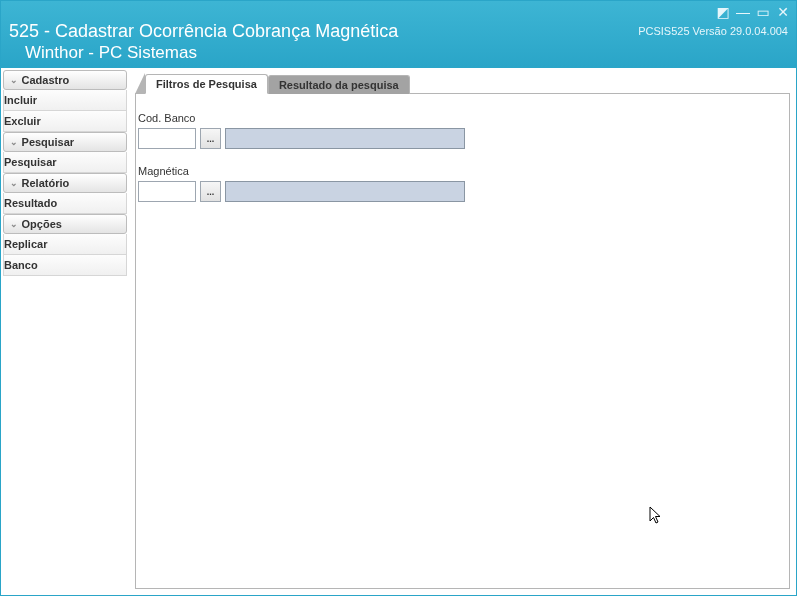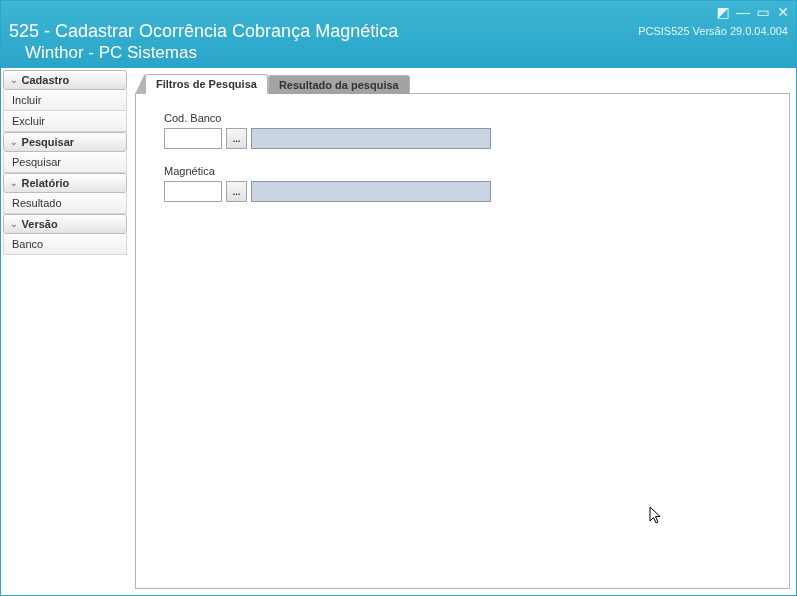--- a/index.html
+++ b/index.html
@@ -82,23 +82,24 @@
   gap: 4px;
 }
 .group-header .chev {
   font-size: 9px;
   color: #888;
 }
 .menu-item {
   background: linear-gradient(to bottom, #fdfdfd, #f0f0f0);
   border: 1px solid #d6d6d6;
   border-top: none;
-  padding: 4px 8px;
-  color: #333;
-  cursor: pointer;
+  padding: 4px 0;
+  color: #333;
+  cursor: pointer;
+  font-weight: bold;
 }
 .main {
   flex: 1;
   position: relative;
   padding: 4px 6px 6px 6px;
 }
 .tabs {
   display: flex;
   align-items: flex-end;
   border-bottom: 1px solid #b5b5b5;
@@ -138,21 +139,21 @@
   left: 0; top: 0;
   width: 0; height: 0;
   border-bottom: 21px solid #b5b5b5;
   border-left: 10px solid transparent;
 }
 .tab-panel {
   border: 1px solid #b5b5b5;
   border-top: none;
   background: #ffffff;
   height: calc(100% - 22px);
-  padding: 18px 28px;
+  padding: 18px 2px;
 }
 .field-block {
   margin-bottom: 16px;
 }
 .field-label {
   color: #333;
   margin-bottom: 4px;
 }
 .field-row {
   display: flex;
@@ -232,22 +233,23 @@
       <div class="menu-item">Pesquisar</div>
 
       <div class="group-header">
         <span class="chev">⌄</span>
         <span>Relatório</span>
       </div>
       <div class="menu-item">Resultado</div>
 
       <div class="group-header">
         <span class="chev">⌄</span>
-        <span>Versão</span>
-      </div>
+        <span>Opções</span>
+      </div>
+      <div class="menu-item">Replicar</div>
       <div class="menu-item">Banco</div>
 
     </div>
 
     <div class="main">
 
       <div class="tabs">
         <div class="tab-slash"></div>
         <div class="tab active">Filtros de Pesquisa</div>
         <div class="tab">Resultado da pesquisa</div>

